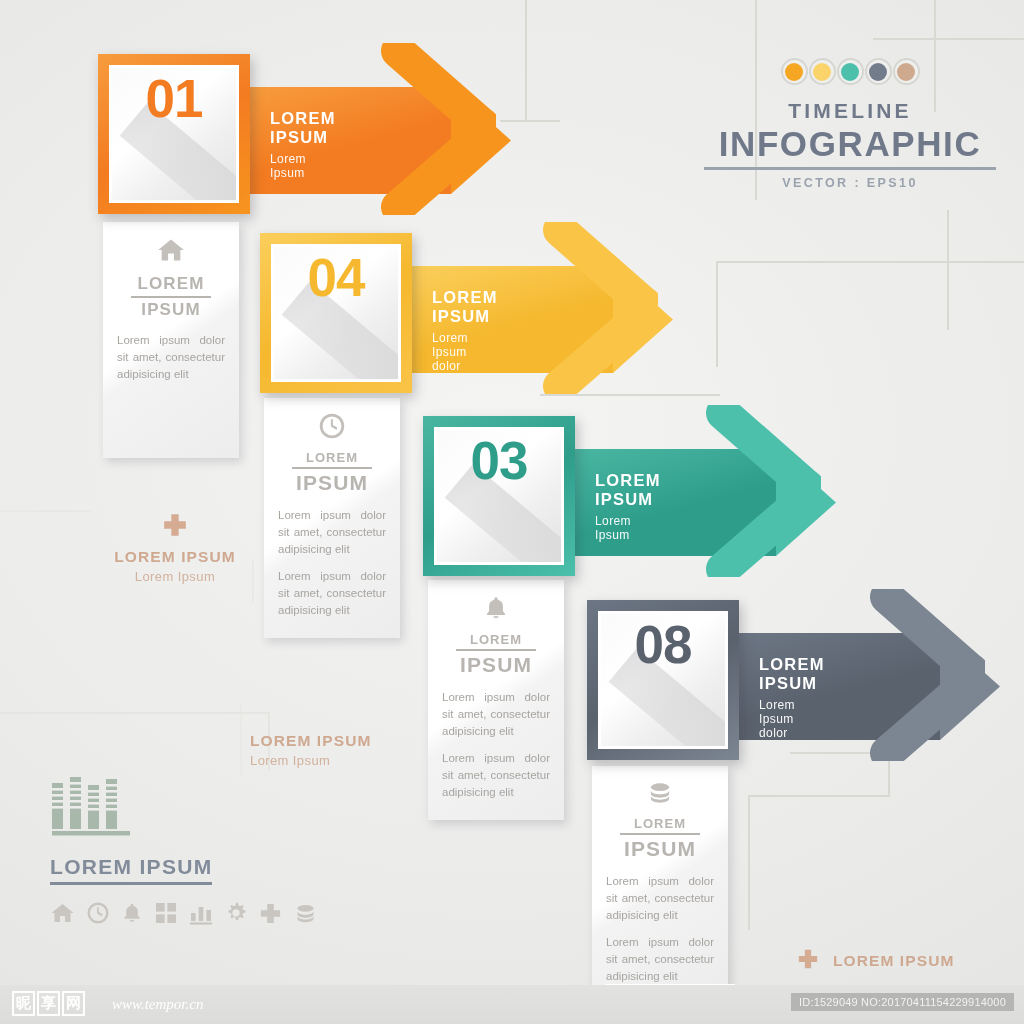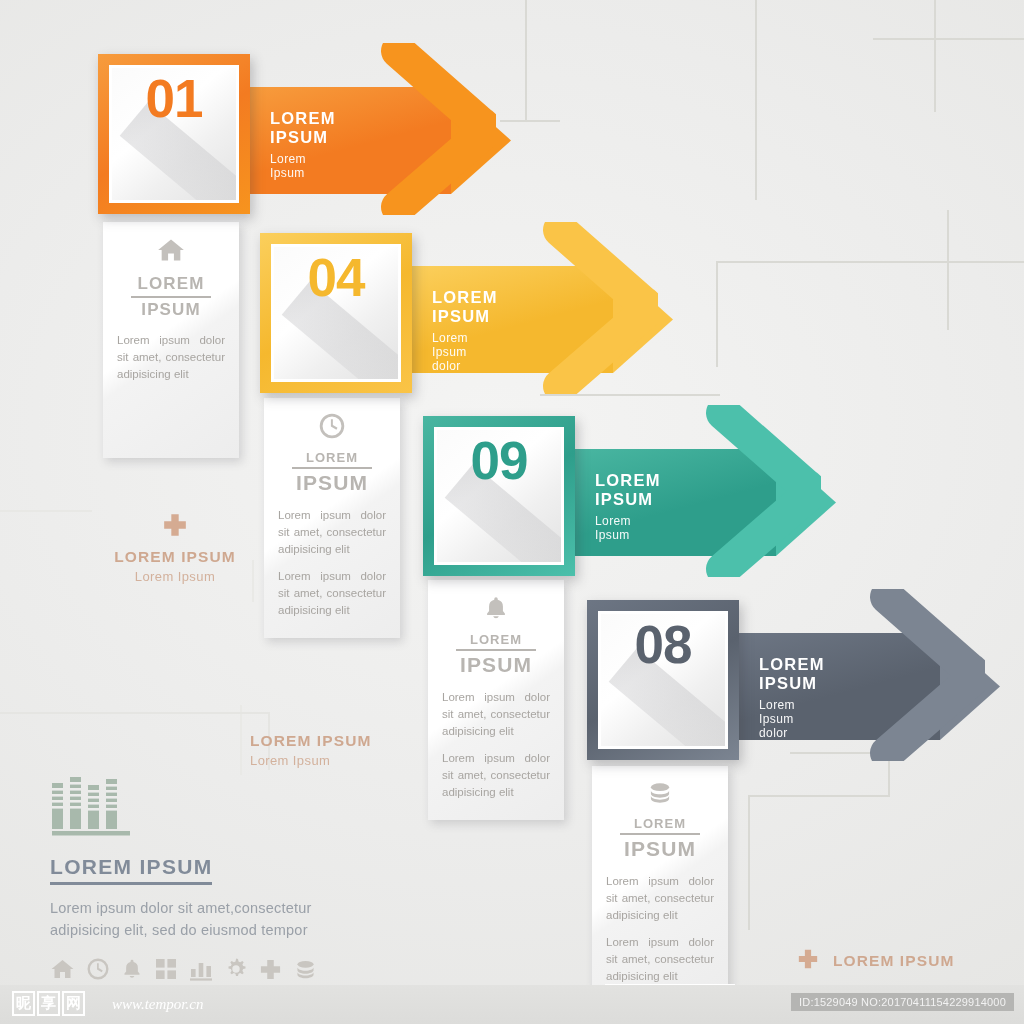--- a/index.html
+++ b/index.html
@@ -185,20 +185,43 @@
   <div class="bgline v" style="left:888px; top:752px; height:45px;"></div>
   <div class="bgline v" style="left:748px; top:795px; height:135px;"></div>
   <div class="bgline h" style="left:500px; top:120px; width:60px;"></div>
   <div class="bgline v" style="left:525px; top:0px; height:120px;"></div>
   <div class="bgline v" style="left:252px; top:560px; height:42px; background:#e9e9e6;"></div>
   <div class="bgline v" style="left:240px; top:705px; height:70px; background:#e9e9e6;"></div>
   <div class="bgline h" style="left:0px; top:712px; width:270px; background:#e5e5e2;"></div>
   <div class="bgline v" style="left:268px; top:712px; height:58px; background:#e5e5e2;"></div>
   <div class="bgline h" style="left:0px; top:510px; width:92px; background:#e8e8e5;"></div>
 
+  <div id="header">
+    <div id="dots">
+      <div class="dot-ring">
+          <div class="dot-core" style="background:#f5a623"></div>
+        </div>
+      <div class="dot-ring">
+          <div class="dot-core" style="background:#fad46b"></div>
+        </div>
+      <div class="dot-ring">
+          <div class="dot-core" style="background:#4cc0ab"></div>
+        </div>
+      <div class="dot-ring">
+          <div class="dot-core" style="background:#737c8a"></div>
+        </div>
+      <div class="dot-ring">
+          <div class="dot-core" style="background:#cfa98d"></div>
+        </div>
+    </div>
+    <div class="hdr-timeline">TIMELINE</div>
+    <div class="hdr-info">INFOGRAPHIC</div>
+    <div class="hdr-rule"></div>
+    <div class="hdr-vector">VECTOR : EPS10</div>
+  </div>
 
   <div class="card" style="left:103px; top:222px; width:136px; height:236px;">
     <div class="c-icon">
       <svg width="30" height="28" viewBox="0 0 24 24">
           <path d="M12 3 L23 12 L20 12 L20 21 L14.5 21 L14.5 15 L9.5 15 L9.5 21 L4 21 L4 12 L1 12 Z"></path>
         </svg>
     </div>
     <div class="c-h1">LOREM</div>
     <div class="c-rule"></div>
     <div class="c-h2">IPSUM</div>
@@ -306,21 +329,21 @@
     <div class="chevron" style="left:270px; top:-11px;">
       <div class="chev-b">
         <svg width="128" height="172" viewBox="0 0 128 172">
           <path d="M30 8 L112 80 Q122 86 112 93 L30 164" stroke="#4cc0ab" stroke-width="34" fill="none" stroke-linecap="round" stroke-linejoin="round"></path>
         </svg>
       </div>
     </div>
     <div class="numsq">
       <div class="numsq-inner">
         <div class="numshadow"></div>
-        <div class="num">09</div>
+        <div class="num">03</div>
       </div>
     </div>
   </div>
 
   <div class="arrow-row" style="left:587px; top:600px; --c-main:#5a626e; --c-light:#6d7684; --c-dark:#7c8592;">
     <div class="arrow-bar">
       <div class="bar-fill"></div>
       <div class="bar-tip"></div>
     </div>
     <div class="bar-text" style="left:172px; top:55px;">
@@ -392,21 +415,20 @@
           <rect x="56" y="9" width="11" height="2.6"></rect>
             <rect x="56" y="15" width="11" height="2.6"></rect>
           <rect x="56" y="21" width="11" height="2.6"></rect>
             <rect x="56" y="27" width="11" height="2.6"></rect>
           <rect x="56" y="33" width="11" height="2.6"></rect>
         </g>
         <rect x="2" y="56" width="78" height="4.5" fill="#a8b9ac"></rect>
       </svg>
     </div>
     <div class="bl-title">LOREM IPSUM</div>
-    <div class="bl-body">Lorem ipsum dolor sit amet,consectetur adipisicing elit, sed do eiusmod tempor</div>
     <div class="bl-icons">
       <span>
         <svg width="25" height="24" viewBox="0 0 24 24">
             <path d="M12 3 L23 12 L20 12 L20 21 L14.5 21 L14.5 15 L9.5 15 L9.5 21 L4 21 L4 12 L1 12 Z"></path>
           </svg>
       </span>
       <span>
         <svg width="24" height="24" viewBox="0 0 24 24">
             <path d="M12 1.5a10.5 10.5 0 1 0 0 21 10.5 10.5 0 0 0 0-21zm0 2.4a8.1 8.1 0 1 1 0 16.2 8.1 8.1 0 0 1 0-16.2zm-.95 2.3v6.2l4.7 2.8 1-1.7-4-2.4V6.2z"></path>
           </svg>

